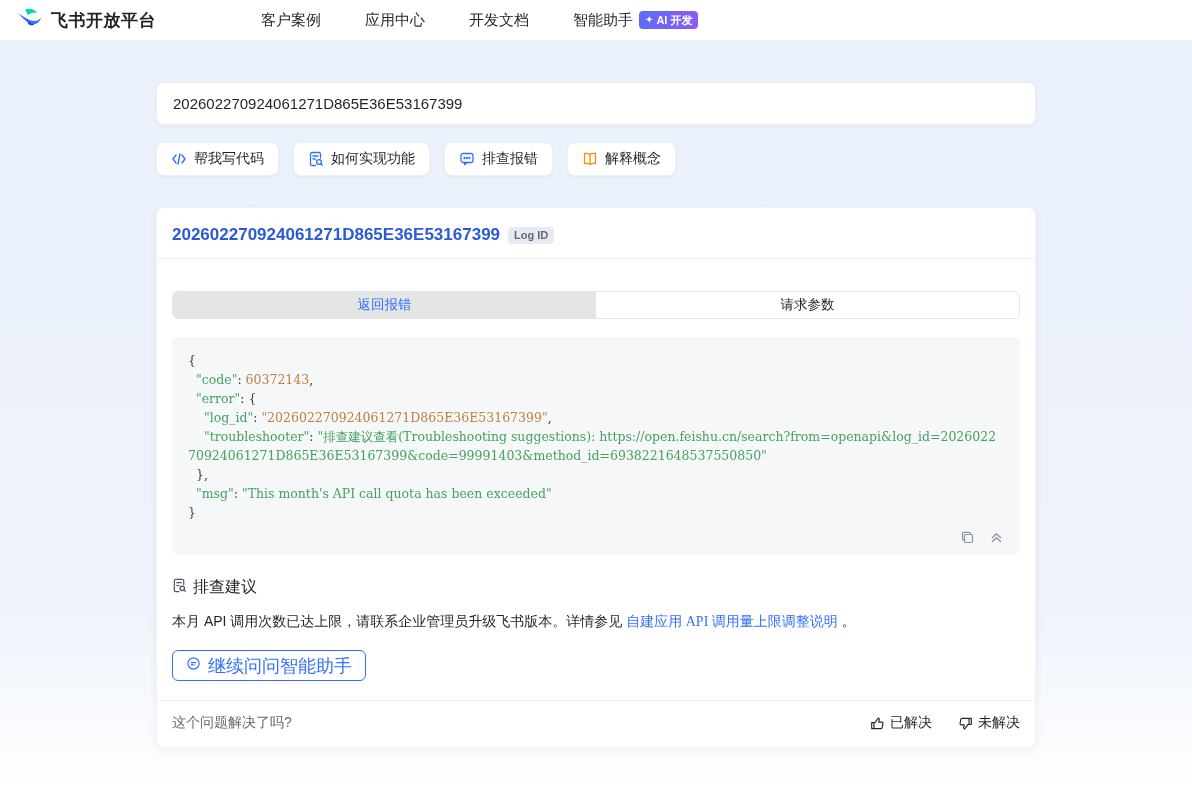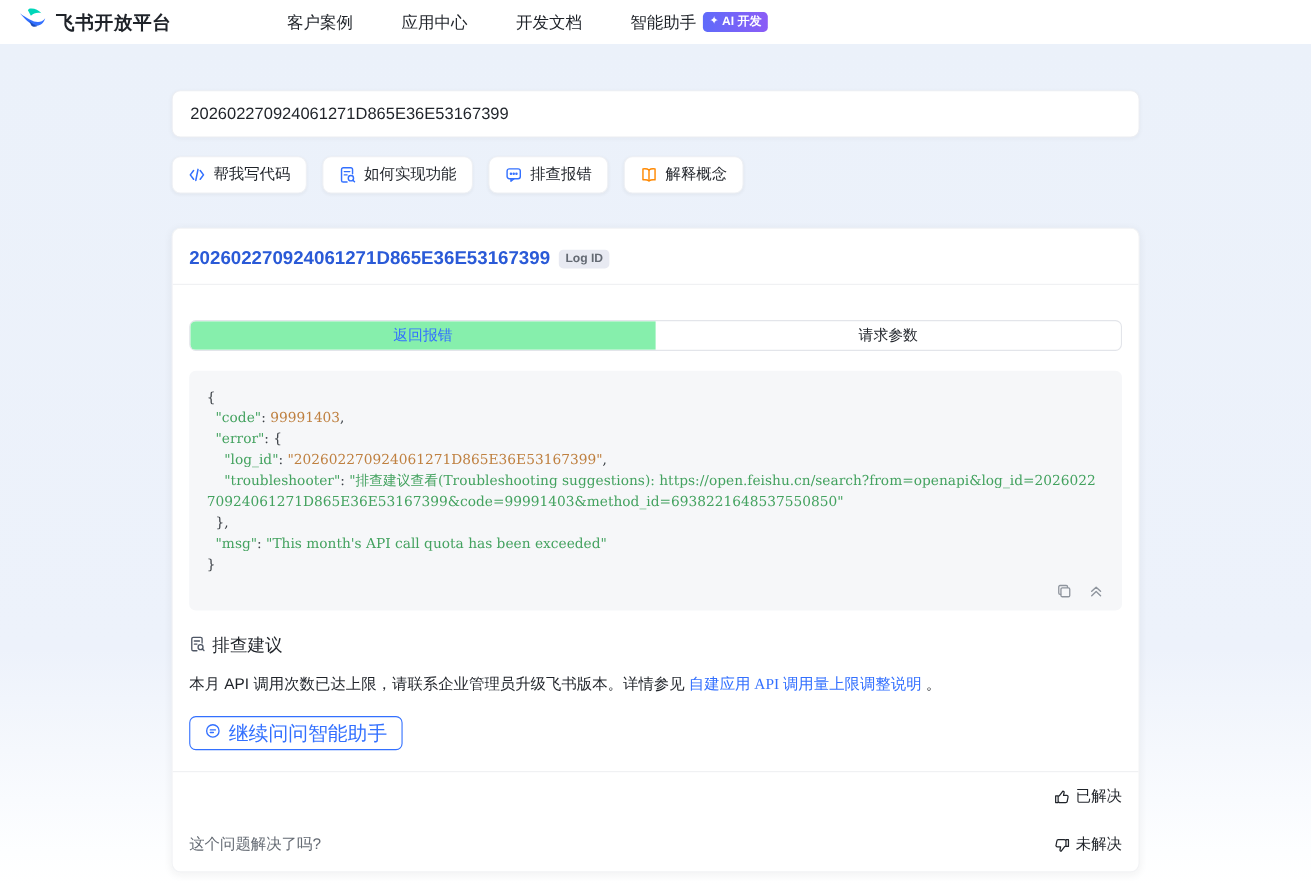--- a/index.html
+++ b/index.html
@@ -77,21 +77,21 @@
   }
   .api-name { font-size: 15px; color: #2a5ad7; font-weight: 500; cursor: pointer; line-height: 20px; margin-top: 1px; }
   .api-time { font-size: 13px; color: #646a73; margin-top: 4px; }
 
   .tab-bar {
     margin-top: 17px; display: flex; border: 1px solid #e3e5ea; border-radius: 6px;
     overflow: hidden; height: 28px; background: #fff;
   }
   .tab { flex: 1; display: flex; align-items: center; justify-content: center;
     font-size: 13.5px; cursor: pointer; color: #1f2329; }
-  .tab.active { background: #86efac; color: #3370ff; }
+  .tab.active { background: #e5e5e5; color: #3370ff; }
 
   .code-block {
     margin-top: 18px; background: #f6f7f9; border-radius: 6px;
     padding: 14px 16px 10px 16px;
   }
   .code-lines {
     font-family: "DejaVu Serif", "Liberation Serif", serif;
     font-size: 12.5px; line-height: 19px; color: #3a3f45;
   }
   .code-line { white-space: pre-wrap; word-break: break-all; }
@@ -111,21 +111,21 @@
     margin-top: 17px; display: inline-flex; align-items: center; gap: 7px;
     border: 1px solid #3370ff; color: #3370ff; background: #fff;
     border-radius: 6px; height: 31px; padding: 0 13px; font-size: 18px; cursor: pointer;
     font-family: "Liberation Sans", sans-serif;
   }
 
   .card-footer-wrap { margin-top: 19px; }
   .card-footer { display: flex; align-items: flex-end; justify-content: space-between;
     padding: 13px 15px 15px 15px; }
   .footer-q { font-size: 14px; color: #646a73; }
-  .footer-actions { display: flex; align-items: center; gap: 26px; flex-direction: column; }
+  .footer-actions { display: flex; align-items: center; gap: 26px; }
   .vote { display: flex; align-items: center; gap: 5px; font-size: 14px; color: #1f2329; cursor: pointer; }
   .vote svg { display: block; }
 </style>
 </head>
 <body>
 
 <div class="page">
 
   <div class="navbar">
     <div class="brand">
@@ -221,21 +221,21 @@
 
 
           <div class="tab-bar">
             <div class="tab active">返回报错</div>
             <div class="tab">请求参数</div>
           </div>
 
           <div class="code-block">
             <div class="code-lines">
                 <div class="code-line"><span class="tok-p">{</span></div>
-                <div class="code-line"><span class="tok-p">  </span><span class="tok-k">"code"</span><span class="tok-p">: </span><span class="tok-n">99991403</span><span class="tok-p">,</span></div>
+                <div class="code-line"><span class="tok-p">  </span><span class="tok-k">"code"</span><span class="tok-p">: </span><span class="tok-n">60372143</span><span class="tok-p">,</span></div>
                 <div class="code-line"><span class="tok-p">  </span><span class="tok-k">"error"</span><span class="tok-p">: {</span></div>
                 <div class="code-line"><span class="tok-p">    </span><span class="tok-k">"log_id"</span><span class="tok-p">: </span><span class="tok-n">"202602270924061271D865E36E53167399"</span><span class="tok-p">,</span></div>
                 <div class="code-line"><span class="tok-p">    </span><span class="tok-k">"troubleshooter"</span><span class="tok-p">: </span><span class="tok-s">"排查建议查看(Troubleshooting suggestions): https://open.feishu.cn/search?from=openapi&amp;log_id=202602270924061271D865E36E53167399&amp;code=99991403&amp;method_id=6938221648537550850"</span></div>
                 <div class="code-line"><span class="tok-p">  },</span></div>
                 <div class="code-line"><span class="tok-p">  </span><span class="tok-k">"msg"</span><span class="tok-p">: </span><span class="tok-s">"This month's API call quota has been exceeded"</span></div>
                 <div class="code-line"><span class="tok-p">}</span></div>
               </div>
             <div class="code-tools">
               <span class="code-tool">
                 <svg width="15" height="15" viewBox="0 0 15 15" fill="none" stroke="#8f959e" stroke-width="1.2" stroke-linejoin="round">

